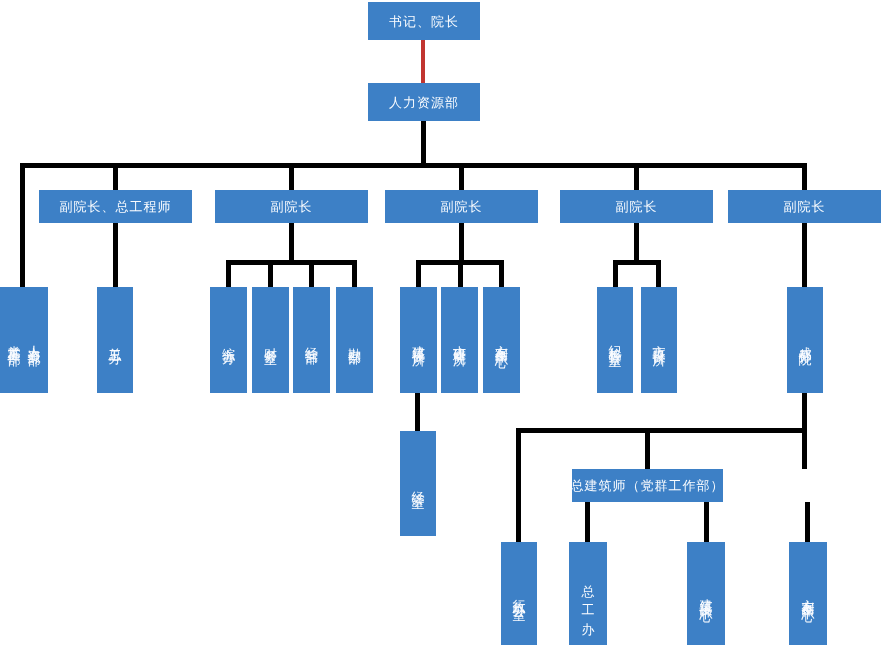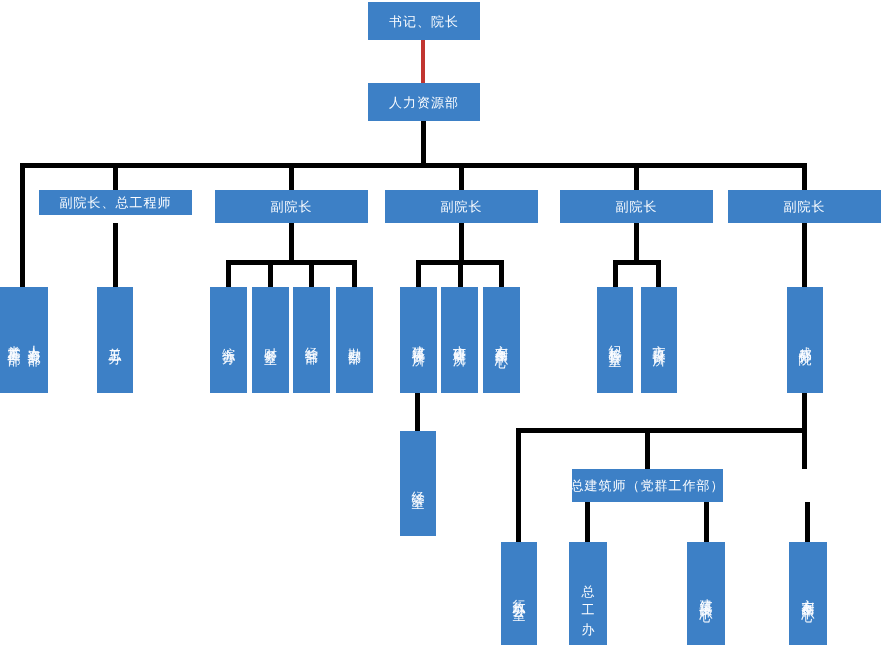--- a/index.html
+++ b/index.html
@@ -82,21 +82,21 @@
   <div class="line" style="left:704px;top:502px;width:5px;height:40px"></div>
   <div class="line" style="left:805px;top:502px;width:5px;height:40px"></div>
 
   <div class="box h" style="left:368px;top:2px;width:112px;height:38px">
     <span>书记、院长</span>
   </div>
   <div class="box h" style="left:368px;top:83px;width:112px;height:38px">
     <span>人力资源部</span>
   </div>
 
-  <div class="box h" style="left:39px;top:190px;width:153px;height:25px">
+  <div class="box h" style="left:39px;top:190px;width:153px;height:33px">
     <span>副院长、总工程师</span>
   </div>
   <div class="box h" style="left:215px;top:190px;width:153px;height:33px">
     <span>副院长</span>
   </div>
   <div class="box h" style="left:385px;top:190px;width:153px;height:33px">
     <span>副院长</span>
   </div>
   <div class="box h" style="left:560px;top:190px;width:153px;height:33px">
     <span>副院长</span>

